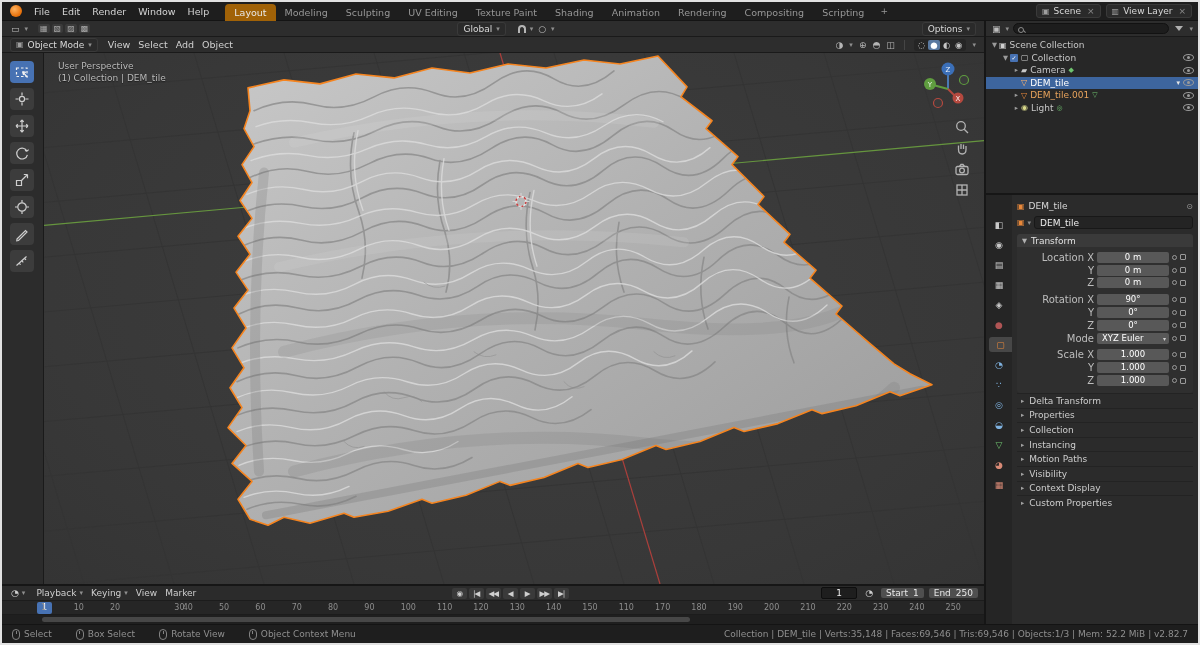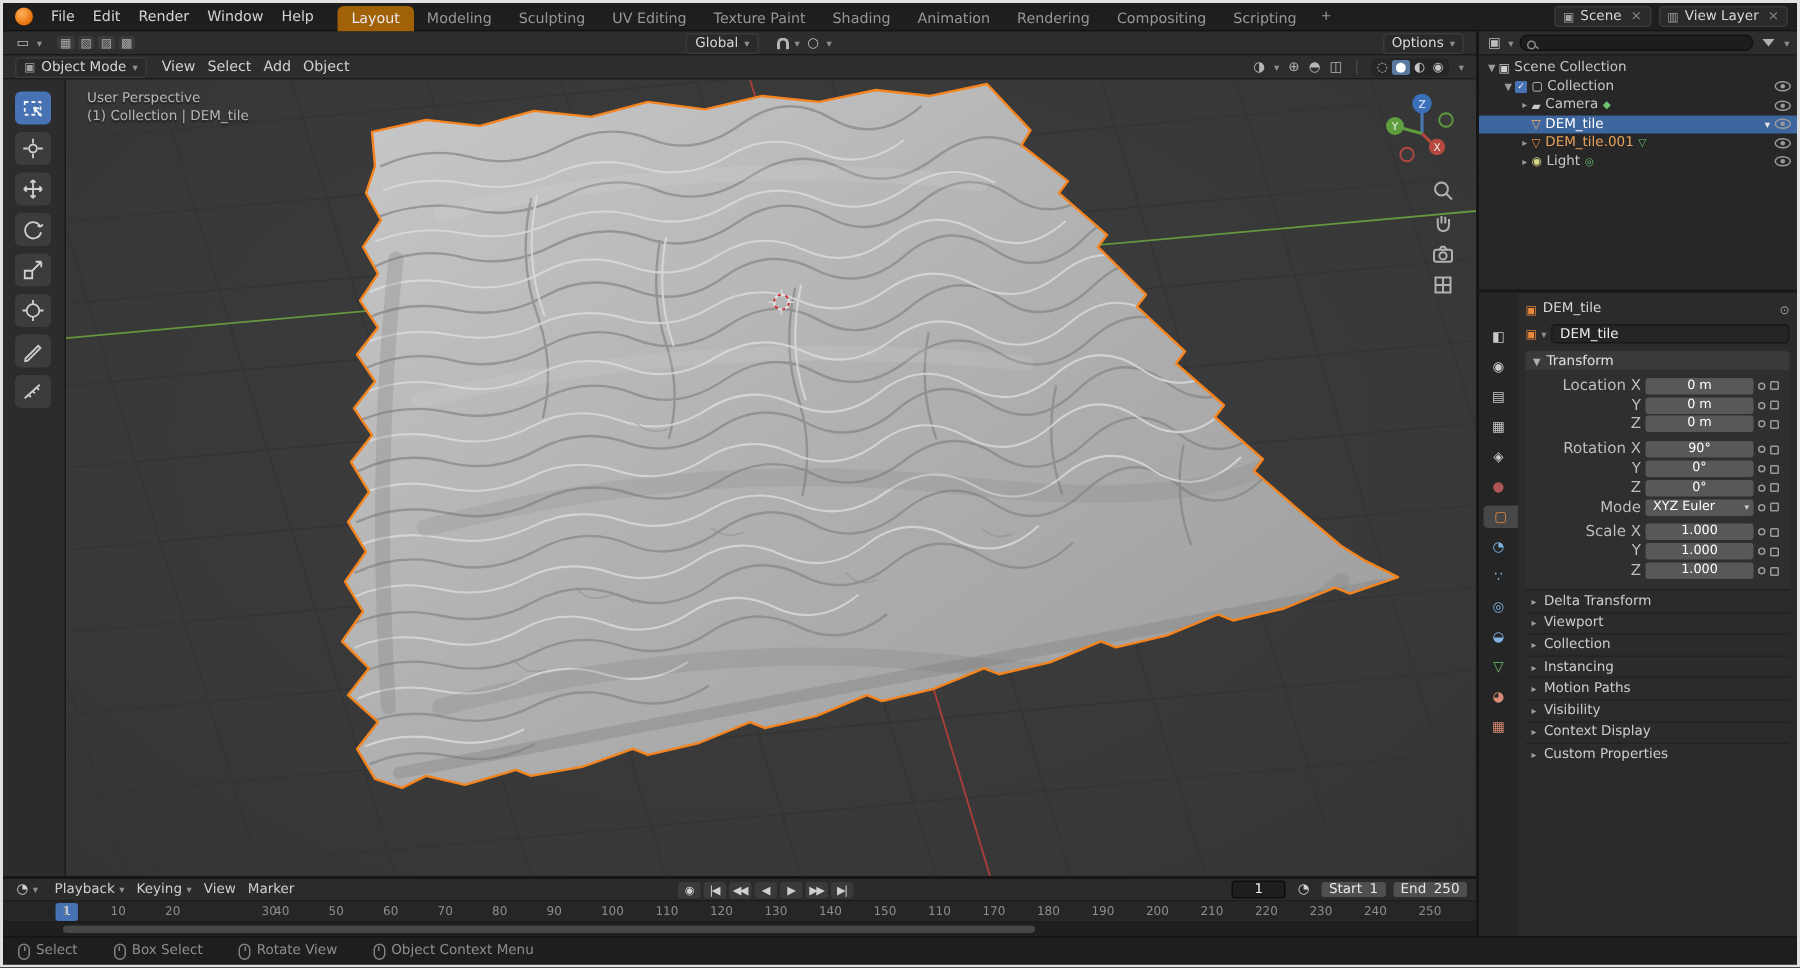--- a/index.html
+++ b/index.html
@@ -639,21 +639,21 @@
                 <span class="t-lock"></span>
               </div>
             </div>
           <div id="prop-sections">
               <div class="sec-row">
                 <span class="ex">▸</span>
                 <span>Delta Transform</span>
               </div>
               <div class="sec-row">
                 <span class="ex">▸</span>
-                <span>Viewport</span>
+                <span>Properties</span>
               </div>
               <div class="sec-row">
                 <span class="ex">▸</span>
                 <span>Collection</span>
               </div>
               <div class="sec-row">
                 <span class="ex">▸</span>
                 <span>Instancing</span>
               </div>
               <div class="sec-row">
@@ -690,14 +690,15 @@
         </span>
         <span class="st-item">
           <span class="mouse"></span>
           <span>Rotate View</span>
         </span>
         <span class="st-item">
           <span class="mouse"></span>
           <span>Object Context Menu</span>
         </span>
       </span>
+    <span class="st-info">Collection | DEM_tile | Verts:35,148 | Faces:69,546 | Tris:69,546 | Objects:1/3 | Mem: 52.2 MiB | v2.82.7</span>
   </div>
 </div>
 
 </body></html>

